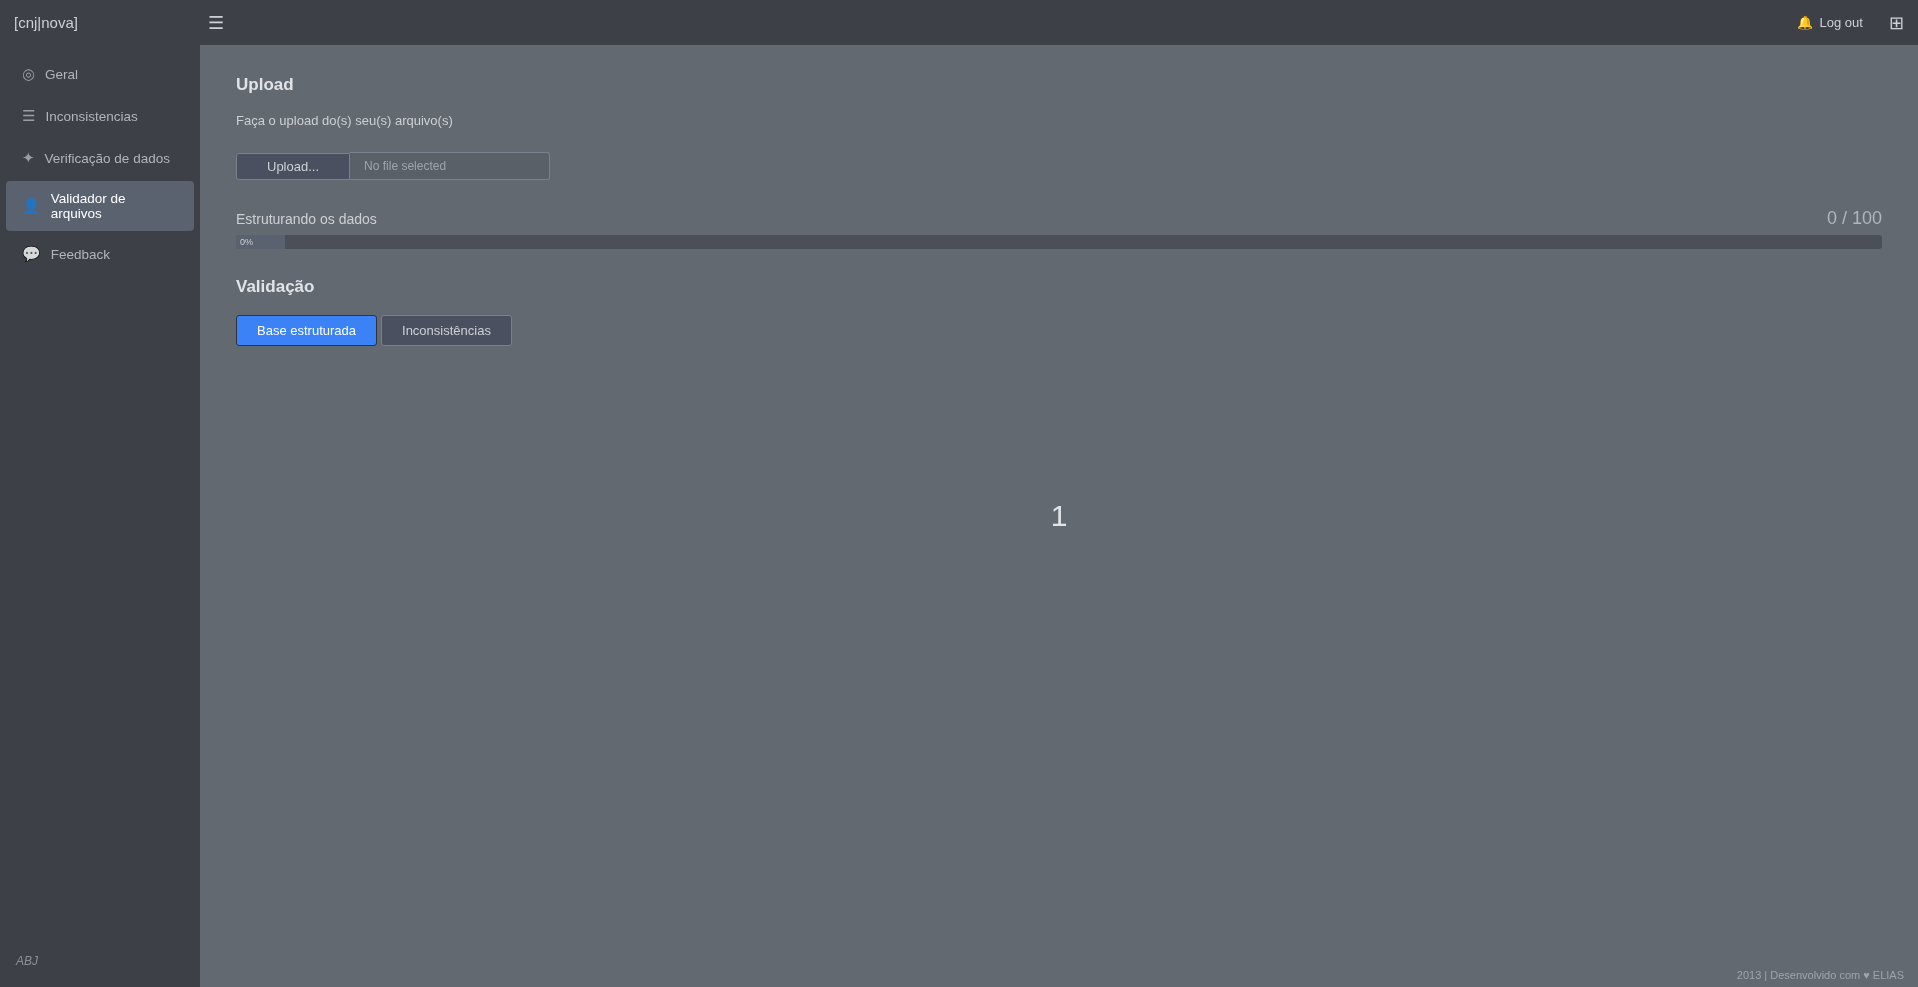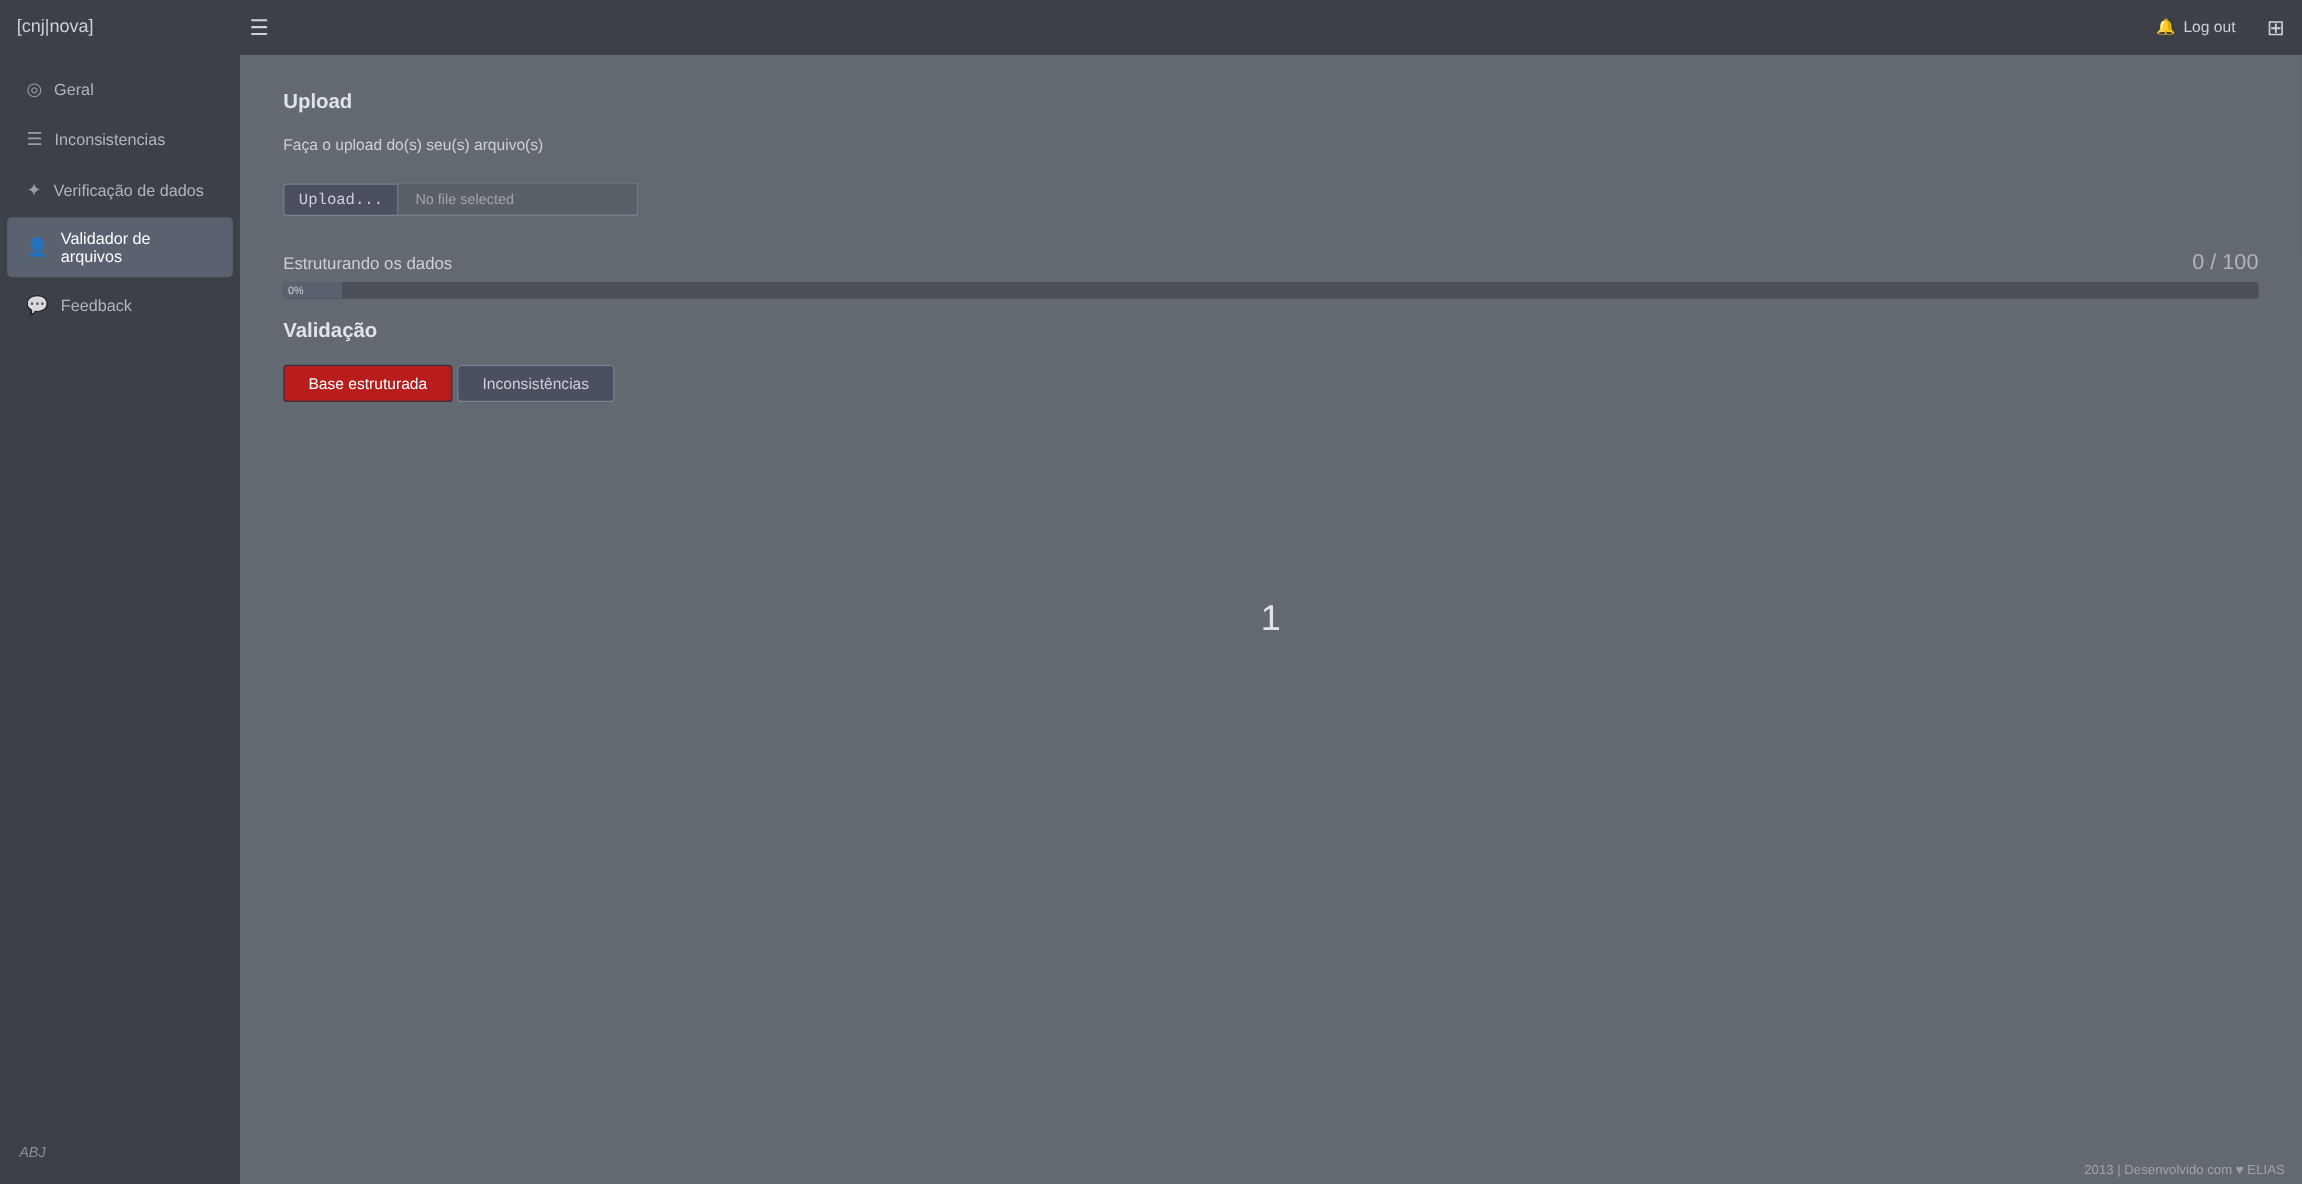--- a/index.html
+++ b/index.html
@@ -140,41 +140,40 @@
       margin-bottom: 24px;
     }
     .file-upload-row {
       display: flex;
       align-items: center;
     }
     .upload-btn {
       background: #4a5060;
       border: 1px solid #7a8090;
       color: #cdd0d4;
-      padding: 5px 12px;
+      padding: 5px 30px;
       font-size: 13px;
       cursor: pointer;
       border-radius: 3px 0 0 3px;
       white-space: nowrap;
-      font-family: Liberation Mono, monospace;
     }
     .file-name-display {
       background: #5a6068;
       border: 1px solid #7a8090;
       border-left: none;
       color: #9fa4ac;
       padding: 6px 14px;
       font-size: 12px;
       min-width: 200px;
       border-radius: 0 3px 3px 0;
     }
 
     
     .progress-section {
-      margin-bottom: 17px;
+      margin-bottom: 28px;
     }
     .progress-header {
       display: flex;
       justify-content: space-between;
       align-items: center;
       margin-bottom: 6px;
     }
     .progress-title {
       font-size: 14px;
       color: #cdd0d4;
@@ -215,21 +214,21 @@
       padding: 7px 20px;
       font-size: 13px;
       cursor: pointer;
       border: 1px solid #7a8090;
       background: #4a5060;
       color: #cdd0d4;
       border-radius: 3px;
       margin-right: 4px;
     }
     .tab-btn.active {
-      background: #b91c1c;
+      background: #3b82f6;
       color: #fff;
       border-color: #2e3340;
     }
 
     
     .page-number {
       position: absolute;
       top: 50%;
       left: 50%;
       transform: translate(-50%, -50%);

